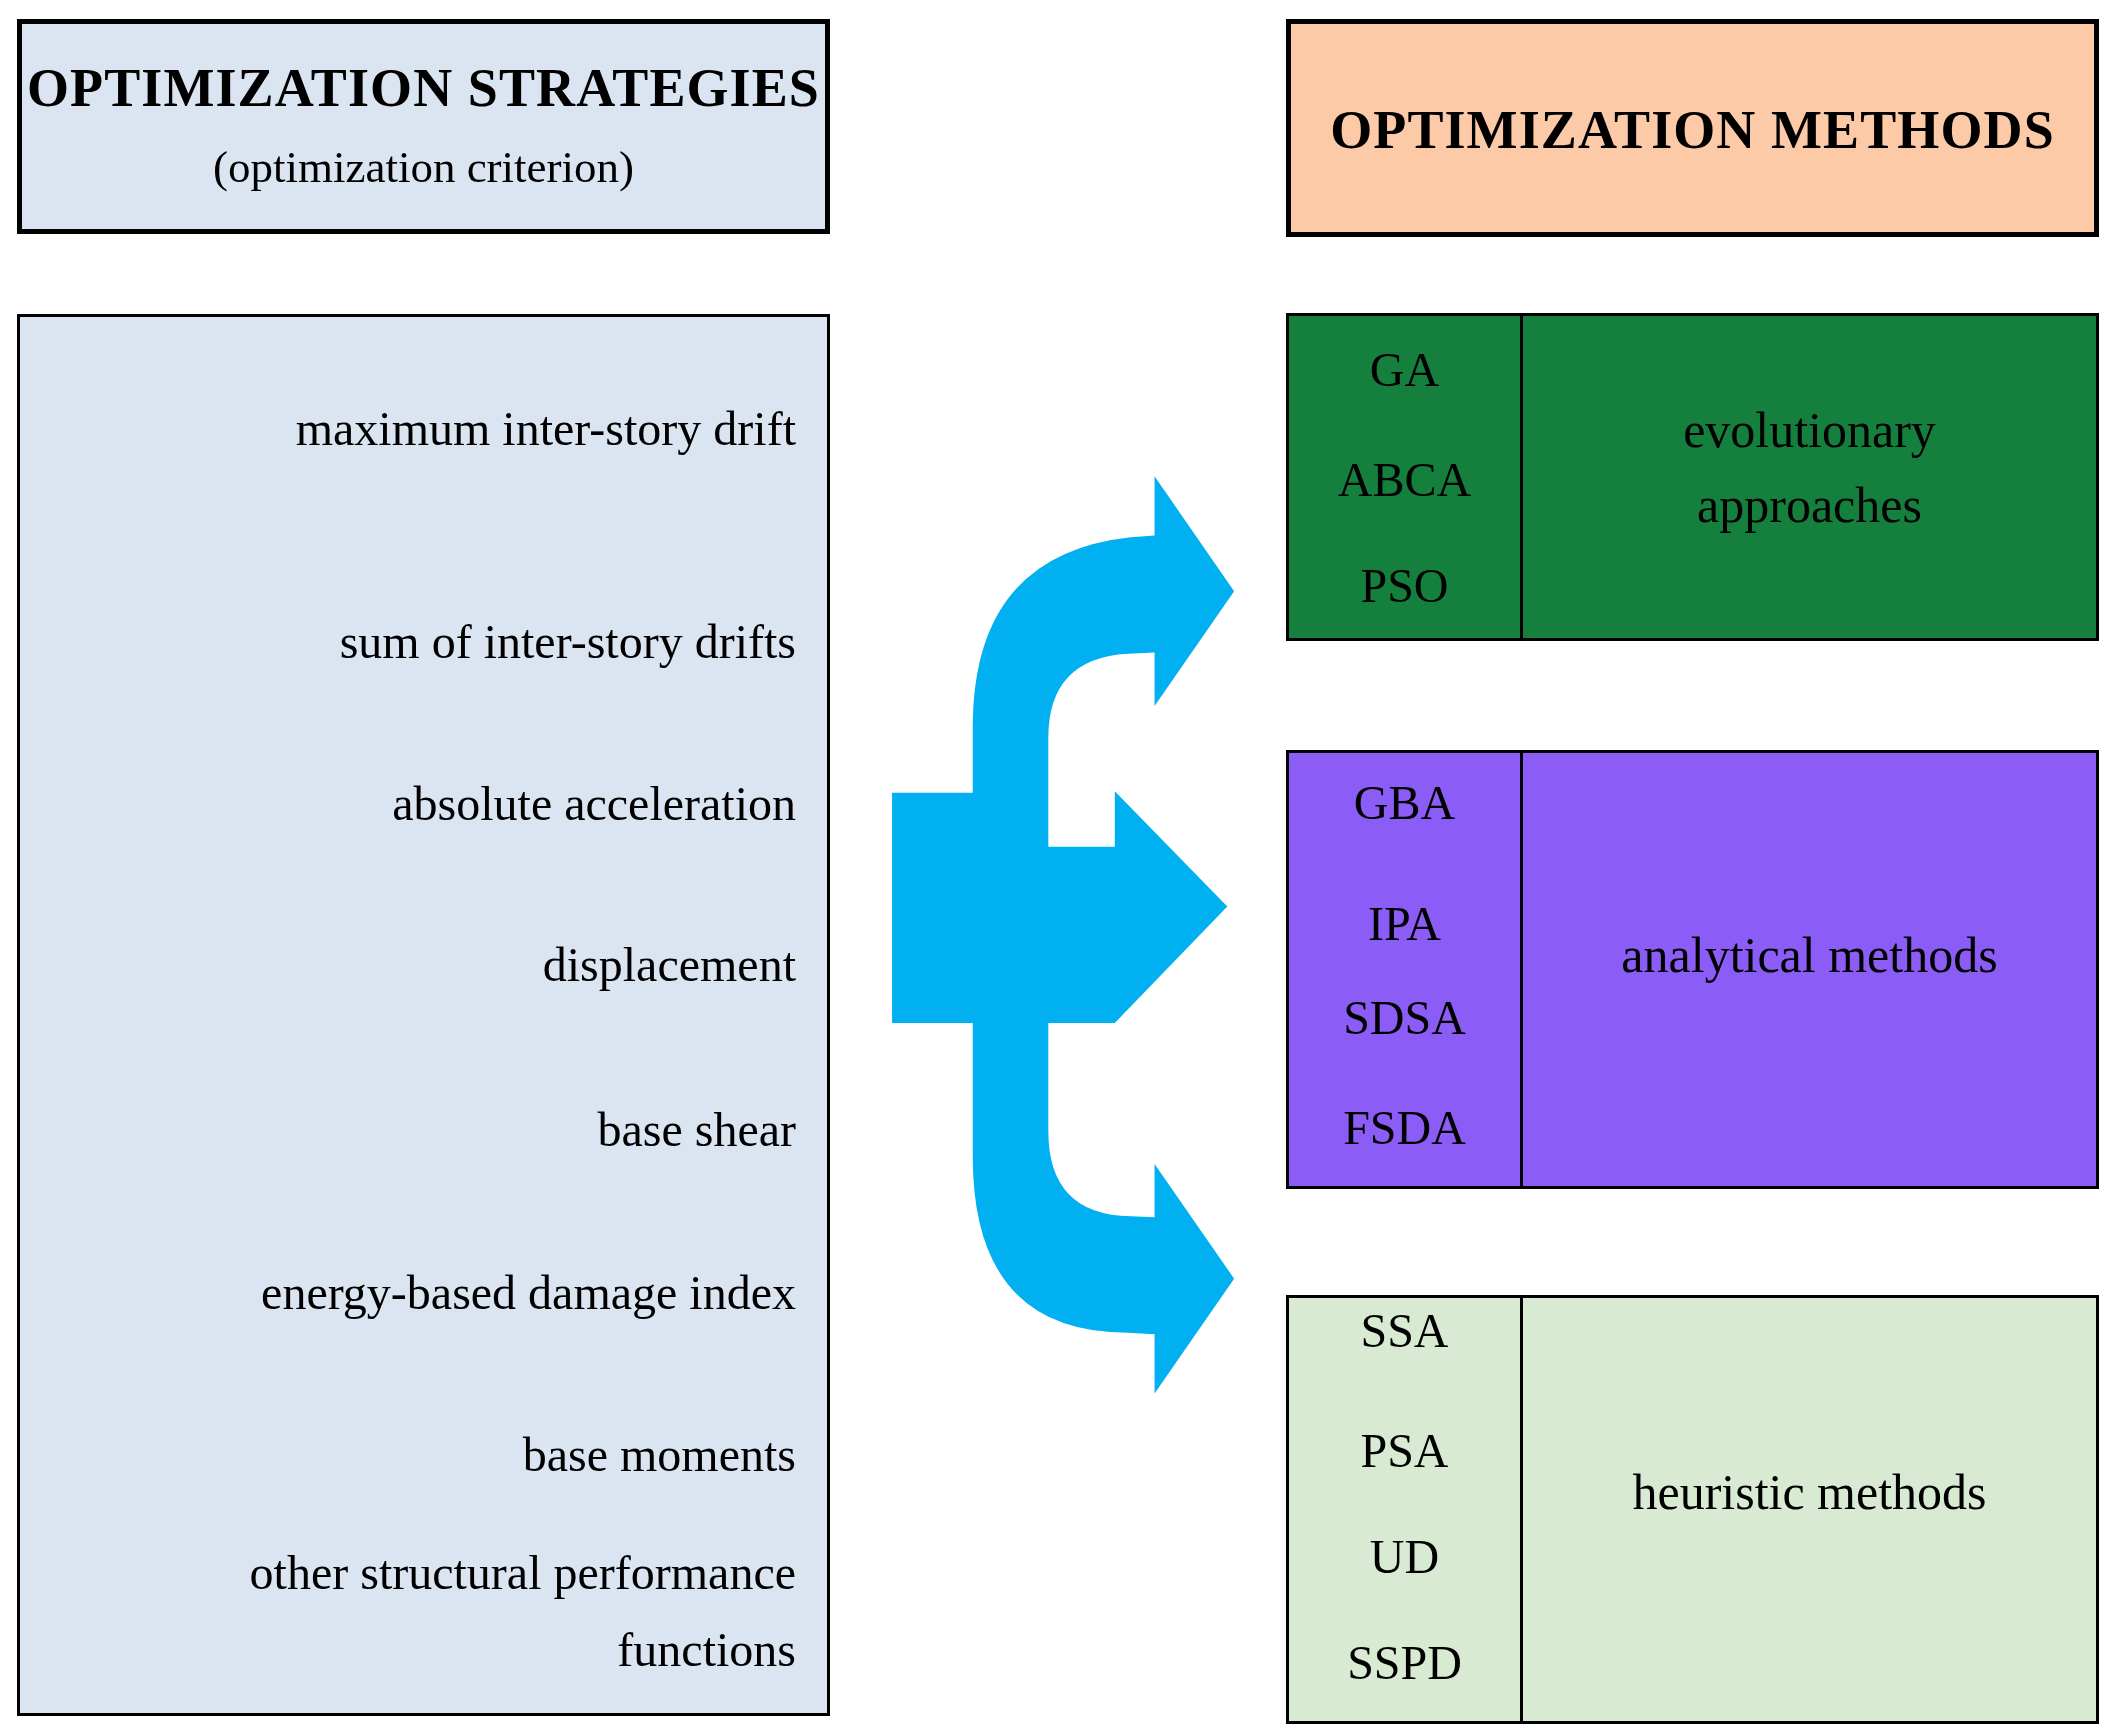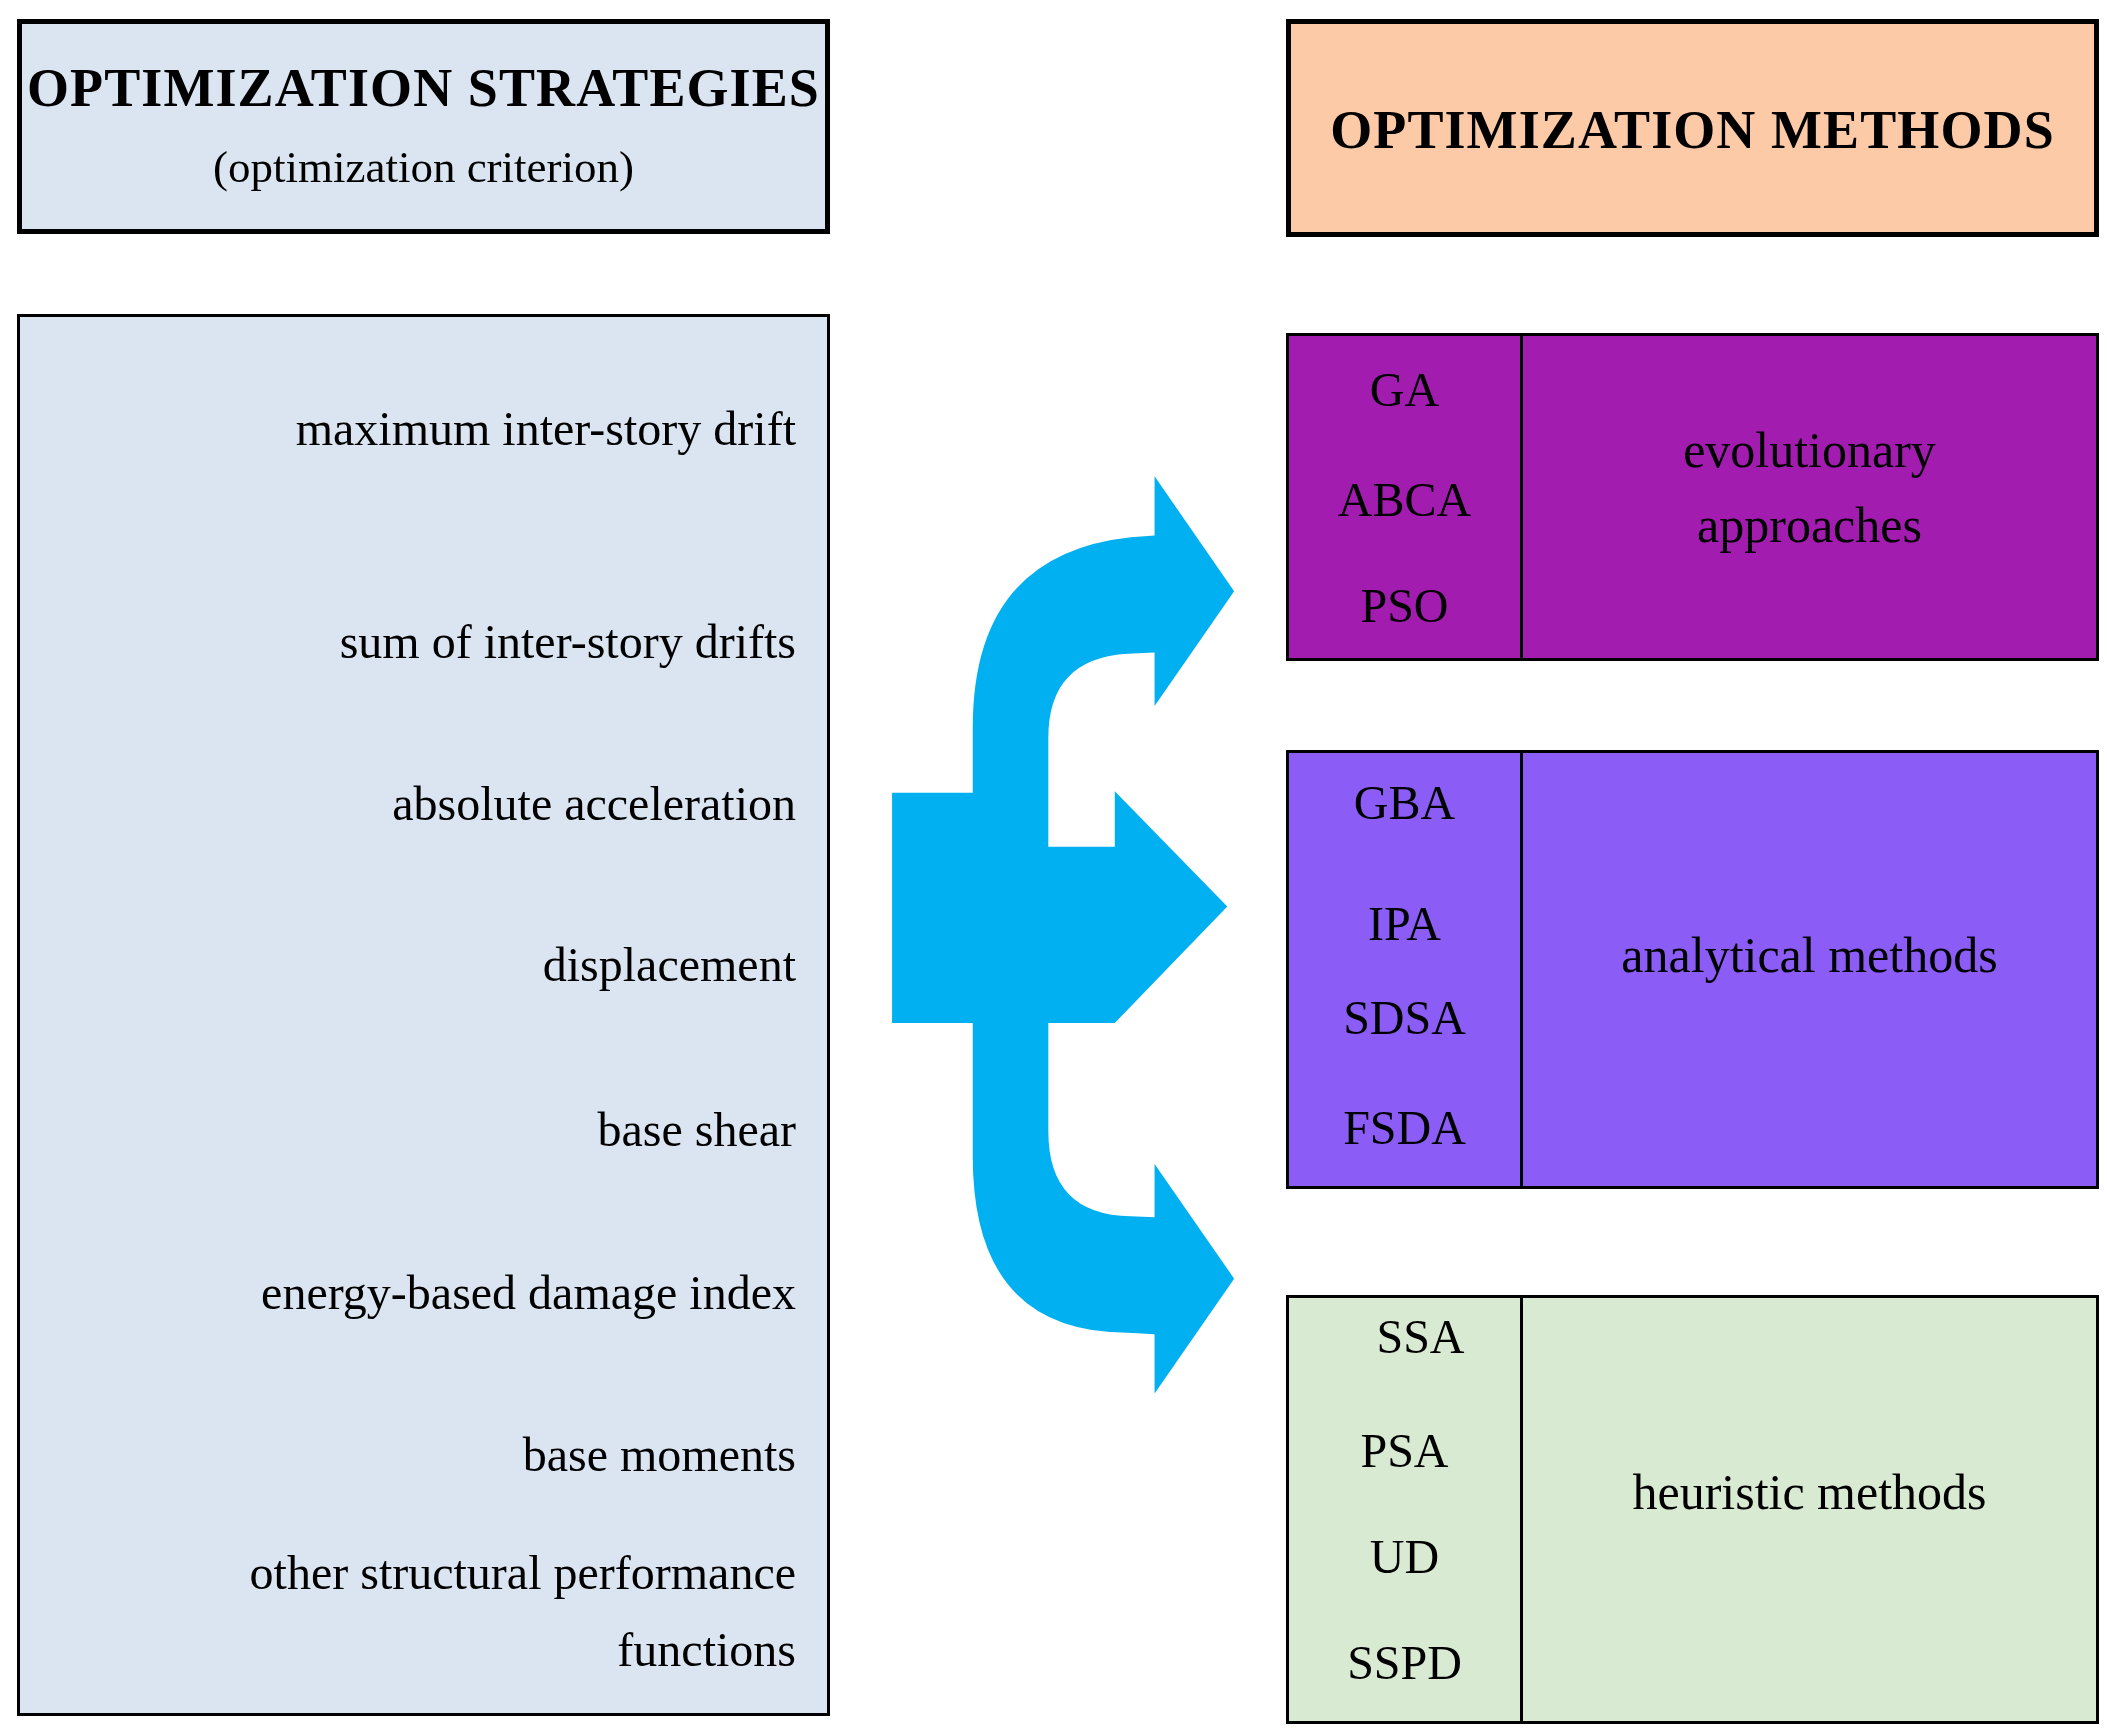--- a/index.html
+++ b/index.html
@@ -8,21 +8,21 @@
     width:2108px;height:1734px;
     font-family:"Liberation Serif","DejaVu Serif",serif;
     color:#000;
     overflow:hidden;
   }
   .box{position:absolute;box-sizing:border-box;}
   .b6{border:3.4px solid #000;}
   .b9{border:5.1px solid #000;}
   .blue-bg{background:#dbe5f1;}
   .peach-bg{background:#fdcaa7;}
-  .yellow-bg{background:#a21caf;margin-top:20px;}
+  .yellow-bg{background:#15803d;}
   .gray-bg{background:#8b5cf6;}
   .green-bg{background:#d9ead3;}
 
   .hline{position:absolute;left:0;right:0;transform:translateY(-50%);text-align:center;}
   .hdr-title{font-size:54px;font-weight:bold;letter-spacing:1.1px;}
   .hdr-sub{font-size:45px;}
 
   .strategy{
     position:absolute;left:51px;right:31px;
     transform:translateY(-50%);
@@ -84,21 +84,21 @@
   <div class="acro" style="top:170px;">IPA</div>
   <div class="acro" style="top:264px;">SDSA</div>
   <div class="acro" style="top:374px;">FSDA</div>
   <div class="grp-label" style="top:202px;">
     <span>analytical methods</span>
   </div>
 </div>
 
 <div class="box green-bg b6" style="left:1286px;top:1295px;width:813px;height:429px;">
   <div class="divider" style="left:231px;"></div>
-  <div class="acro" style="top:38px;padding-left:16px;">SSA</div>
+  <div class="acro" style="top:32px;">SSA</div>
   <div class="acro" style="top:152px;">PSA</div>
   <div class="acro" style="top:258px;">UD</div>
   <div class="acro" style="top:364px;">SSPD</div>
   <div class="grp-label" style="top:194px;">
     <span>heuristic methods</span>
   </div>
 </div>
 
 <svg width="2108" height="1734" viewBox="0 0 3710 3051">
   <path d="M 1570 1395

